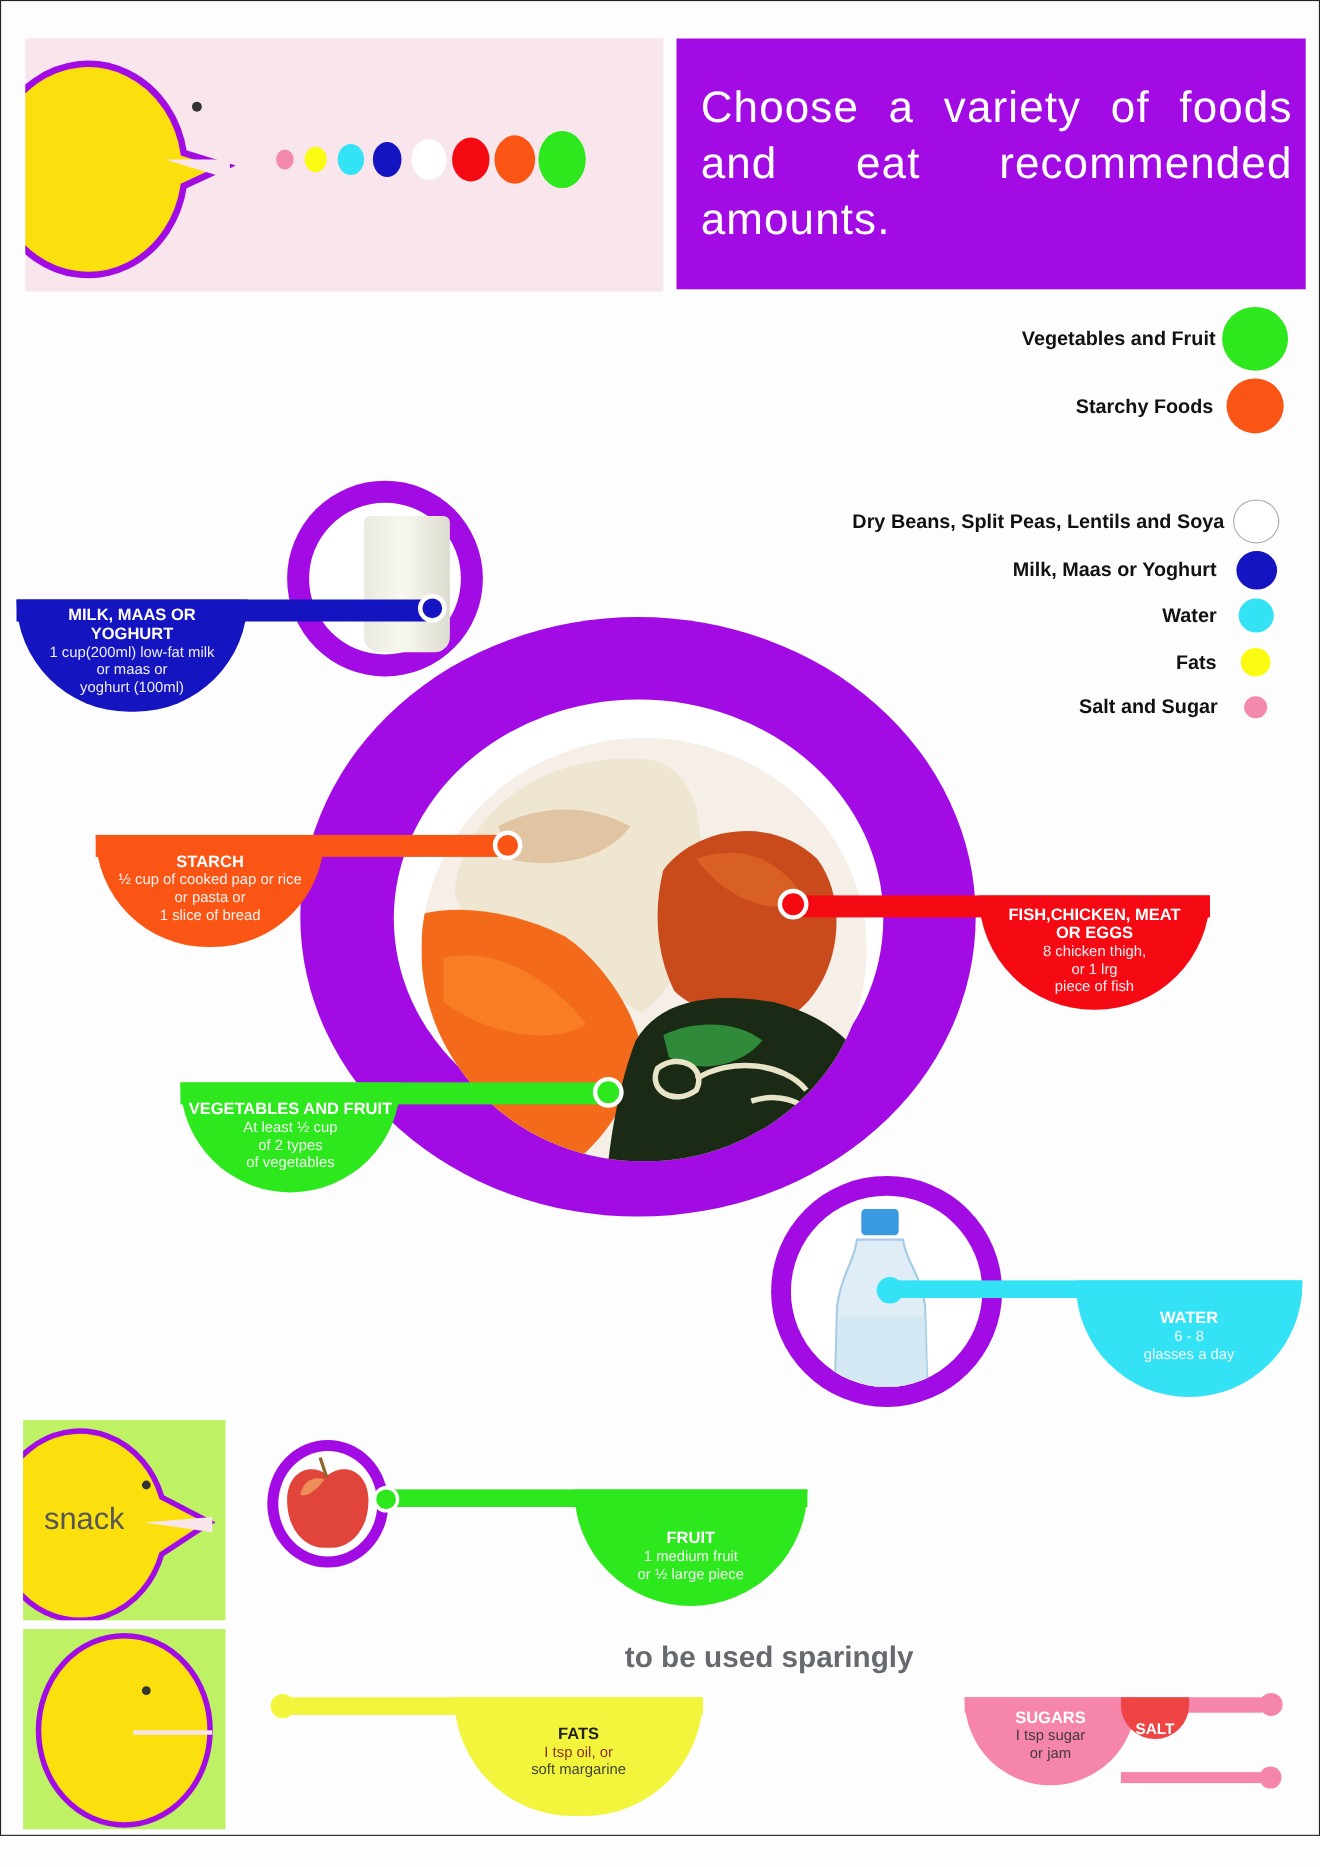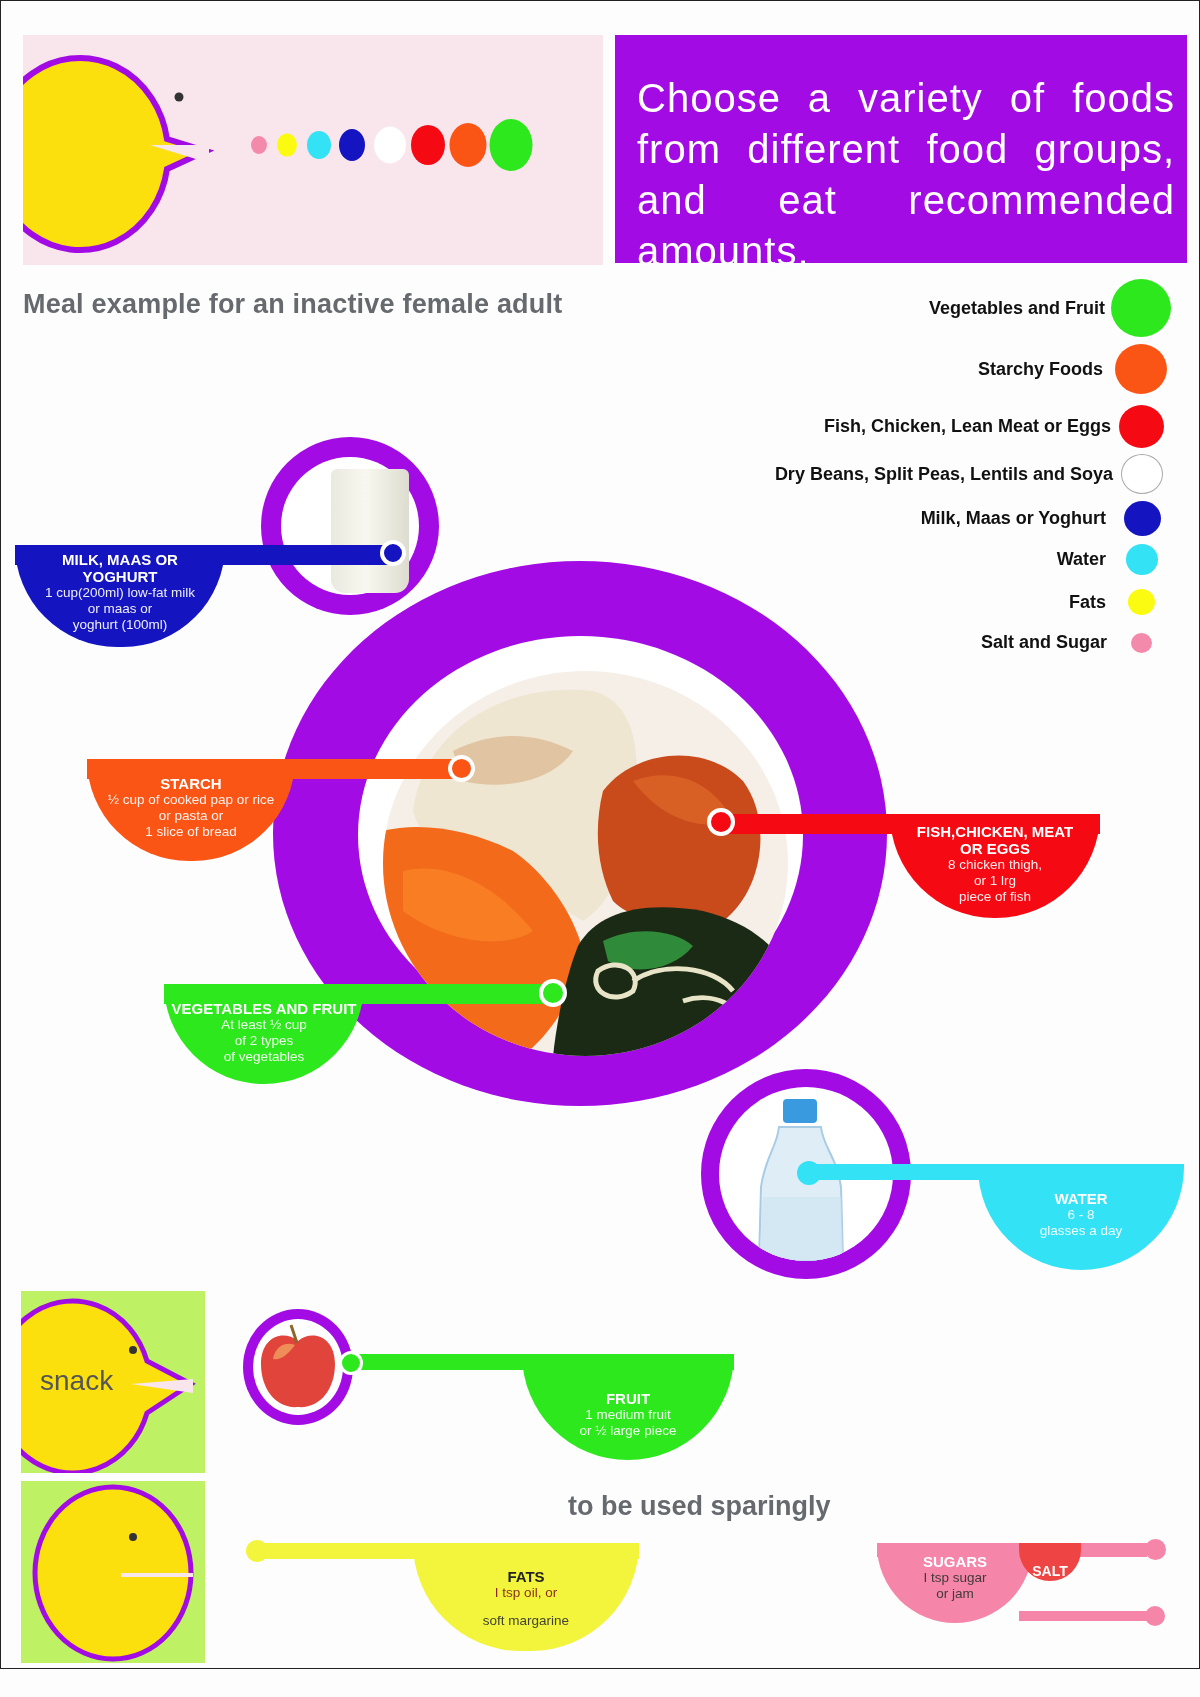--- a/index.html
+++ b/index.html
@@ -51,38 +51,32 @@
       <ellipse cx="329" cy="110" rx="13" ry="16" fill="#1414c0"></ellipse>
       <ellipse cx="367" cy="110" rx="16" ry="18.5" fill="#ffffff"></ellipse>
       <ellipse cx="405" cy="110" rx="17" ry="20" fill="#f50a14"></ellipse>
       <ellipse cx="445" cy="110" rx="18.5" ry="22" fill="#fb5516"></ellipse>
       <ellipse cx="488" cy="110" rx="21.5" ry="26" fill="#2ee81e"></ellipse>
     </svg>
   </div>
 
   <div class="abs title-box">
     <span>Choose a variety of foods</span>
-    <span>from different food groups,</span>
     <span>and eat recommended amounts.</span>
   </div>
 
-  <div class="abs subtitle">Meal example for an inactive female adult</div>
 
   <div class="abs" style="left:700px; top:270px; width:470px; height:400px;">
     <div class="legend-row" style="top:8px;">
       <span class="legend-label">Vegetables and Fruit</span>
       <span class="legend-dot" style="width:60px;height:58px;background:#2ee81e;margin-left:6px;"></span>
     </div>
     <div class="legend-row" style="top:73px;">
       <span class="legend-label">Starchy Foods</span>
       <span class="legend-dot" style="width:52px;height:50px;background:#fb5516;margin-left:12px;margin-right:4px;"></span>
-    </div>
-    <div class="legend-row" style="top:134px;">
-      <span class="legend-label">Fish, Chicken, Lean Meat or Eggs</span>
-      <span class="legend-dot" style="width:45px;height:43px;background:#f50a14;margin-left:8px;margin-right:7px;"></span>
     </div>
     <div class="legend-row" style="top:183px;">
       <span class="legend-label">Dry Beans, Split Peas, Lentils and Soya</span>
       <span class="legend-dot" style="width:42px;height:40px;background:#fff;border:1px solid #aaa;margin-left:8px;margin-right:8px;"></span>
     </div>
     <div class="legend-row" style="top:230px;">
       <span class="legend-label">Milk, Maas or Yoghurt</span>
       <span class="legend-dot" style="width:37px;height:35px;background:#1414c0;margin-left:18px;margin-right:10px;"></span>
     </div>
     <div class="legend-row" style="top:273px;">
@@ -216,21 +210,21 @@
     </svg>
   </div>
 
   <div class="abs sparingly">to be used sparingly</div>
 
   <div class="bar" style="left:252px; top:1542px; width:386px; background:#f2f53b; height:16px;"></div>
   <div class="abs" style="left:245px; top:1539px; width:22px; height:22px; border-radius:50%; background:#f2f53b;"></div>
   <div class="bowl" style="left:412px; top:1542px; width:226px; height:108px; border-radius:0 0 113px 113px; background:#f2f53b; color:#222; padding-top:25px;">
     <span class="h" style="color:#222;">FATS</span>
     <span class="t" style="color:#7f1d1d;">I tsp oil, or</span>
-    <span class="t" style="color:#333;margin-top:12px;">soft margarine</span>
+    <span class="t" style="color:#333;">soft margarine</span>
   </div>
 
   <div class="bar" style="left:876px; top:1542px; width:270px; background:#f585a9; height:14px;"></div>
   <div class="abs" style="left:1144px; top:1538px; width:21px; height:21px; border-radius:50%; background:#f585a9;"></div>
   <div class="bowl" style="left:876px; top:1542px; width:156px; height:80px; border-radius:0 0 78px 78px; background:#f585a9; padding-top:10px;">
     <span class="h">SUGARS</span>
     <span class="t" style="color:#333;">I tsp sugar</span>
     <span class="t" style="color:#333;">or jam</span>
   </div>
 

